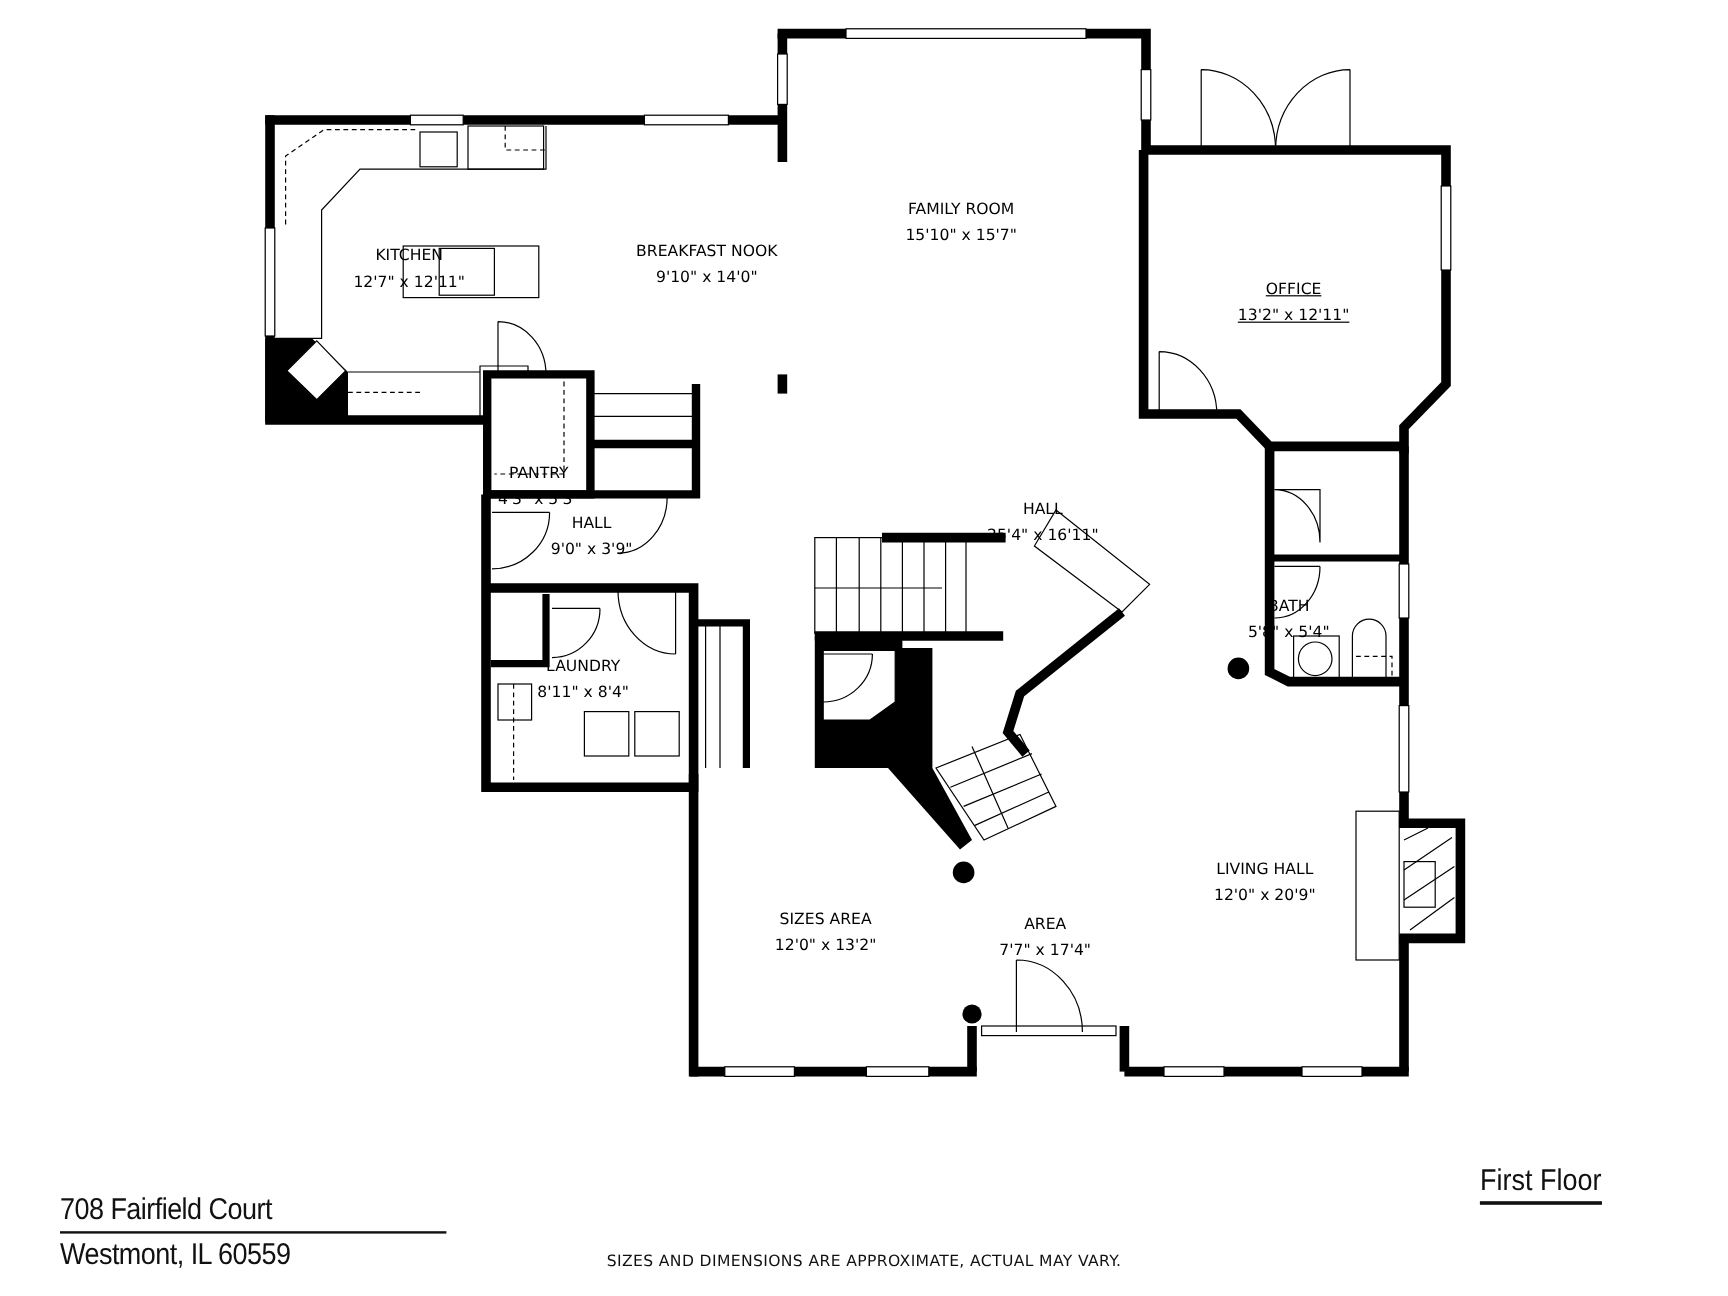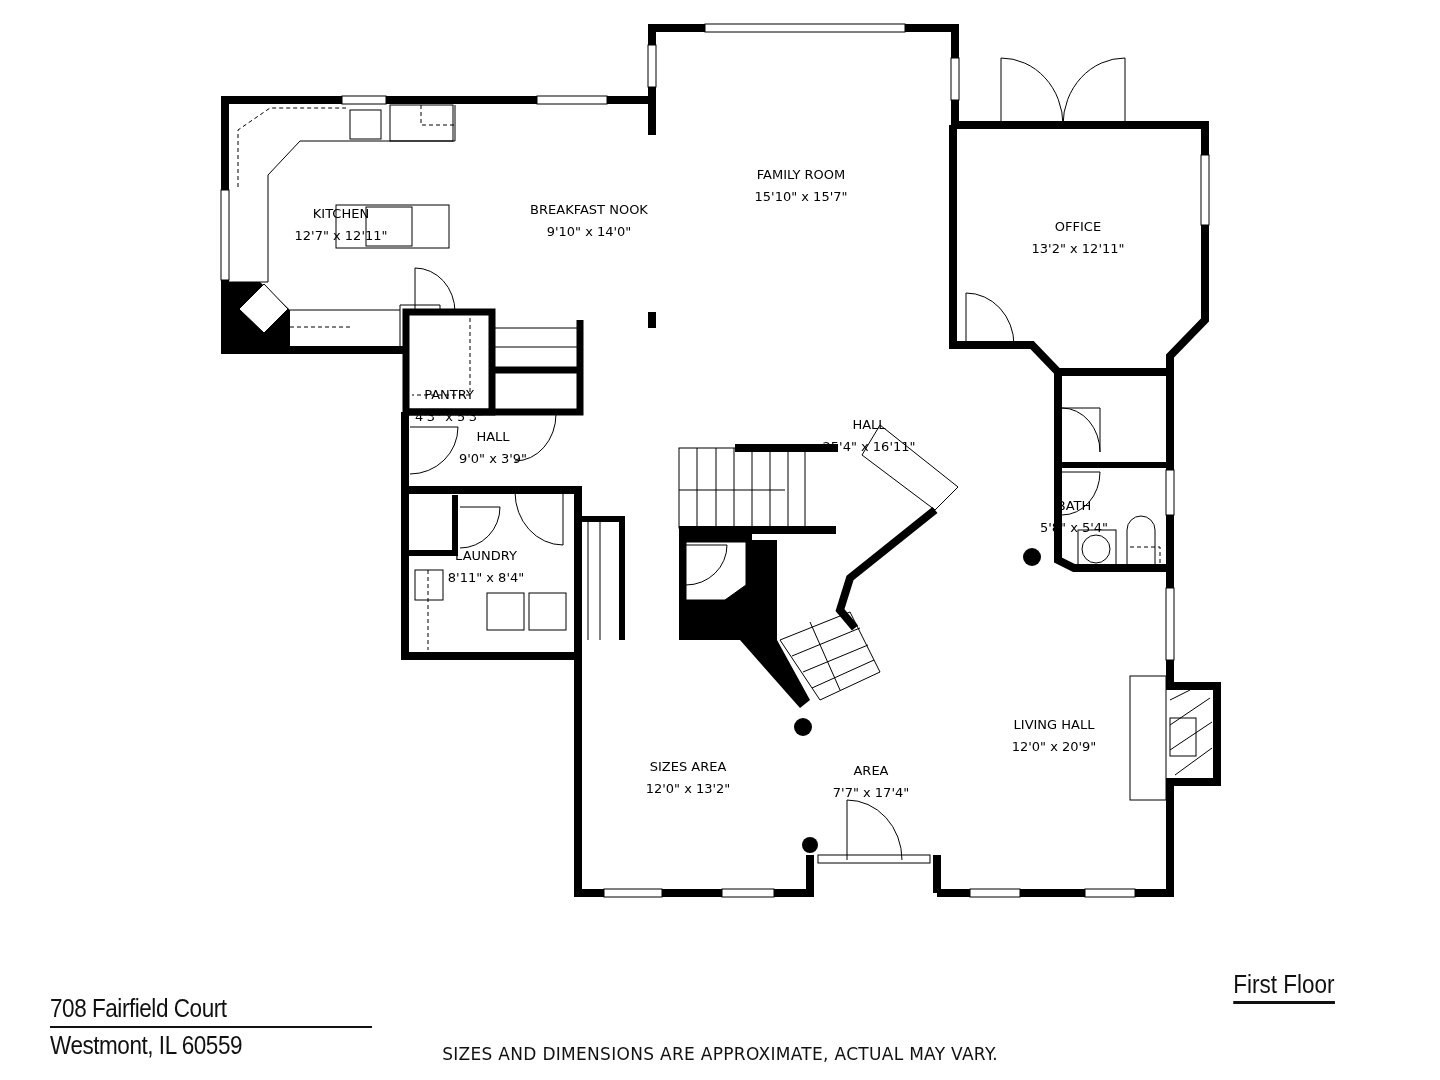--- a/index.html
+++ b/index.html
@@ -5,21 +5,21 @@
   html,body{margin:0;padding:0;background:#ffffff;}
   body{width:1440px;height:1080px;position:relative;overflow:hidden;font-family:"DejaVu Sans",sans-serif;color:#111;}
   #plan{position:absolute;left:0;top:0;width:1440px;height:960px;}
   .room-label{position:absolute;text-align:center;font-size:13px;line-height:22px;color:#000000;white-space:nowrap;transform:translateX(-50%);}
   .room-label span{display:block;}
   .footer-left{position:absolute;left:50px;top:968px;font-family:"Liberation Sans",sans-serif;margin-top:24px;}
   .addr1{font-size:25px;line-height:32px;letter-spacing:-0.5px;transform:scaleX(0.9);transform-origin:left;display:block;}
   .addr-rule{width:322px;height:0;border-top:2px solid #111;margin-top:2px;}
   .addr2{font-size:25px;line-height:34px;letter-spacing:-0.5px;transform:scaleX(0.9);transform-origin:left;display:block;}
   .floor-title{position:absolute;right:106px;top:968px;font-family:"Liberation Sans",sans-serif;font-size:25px;line-height:32px;transform:scaleX(0.9);transform-origin:right;border-bottom:3px solid #111;padding-bottom:1px;}
-  .disclaimer{position:absolute;left:0;width:1440px;top:1044px;text-align:center;font-size:17px;letter-spacing:0.3px;color:#111;}
+  .disclaimer{position:absolute;left:0;width:1440px;top:1044px;text-align:center;font-size:13px;letter-spacing:0.3px;color:#111;}
 </style>
 </head>
 <body>
 
 <svg id="plan" viewBox="0 0 1440 960" xmlns="http://www.w3.org/2000/svg">
   <g fill="none" stroke="#000" stroke-linejoin="miter">
 
     <path d="M221 100 H652" stroke-width="8"></path>
     <path d="M225 96 V352" stroke-width="8"></path>
     <path d="M221 350 H406" stroke-width="8"></path>
@@ -133,21 +133,21 @@
     <span>12'7" x 12'11"</span>
   </div>
 <div class="room-label" style="left:557px;top:199px;margin-left:32px;">
     <span>BREAKFAST NOOK</span>
     <span>9'10" x 14'0"</span>
   </div>
 <div class="room-label" style="left:801px;top:164px;">
     <span>FAMILY ROOM</span>
     <span>15'10" x 15'7"</span>
   </div>
-<div class="room-label" style="left:1078px;top:216px;">
+<div class="room-label" style="left:1078px;top:231px;text-decoration:underline;">
     <span>OFFICE</span>
     <span>13'2" x 12'11"</span>
   </div>
 <div class="room-label" style="left:449px;top:349px;margin-top:35px;">
     <span>PANTRY</span>
     <span>4'3" x 5'3"</span>
   </div>
 <div class="room-label" style="left:493px;top:426px;">
     <span>HALL</span>
     <span>9'0" x 3'9"</span>

